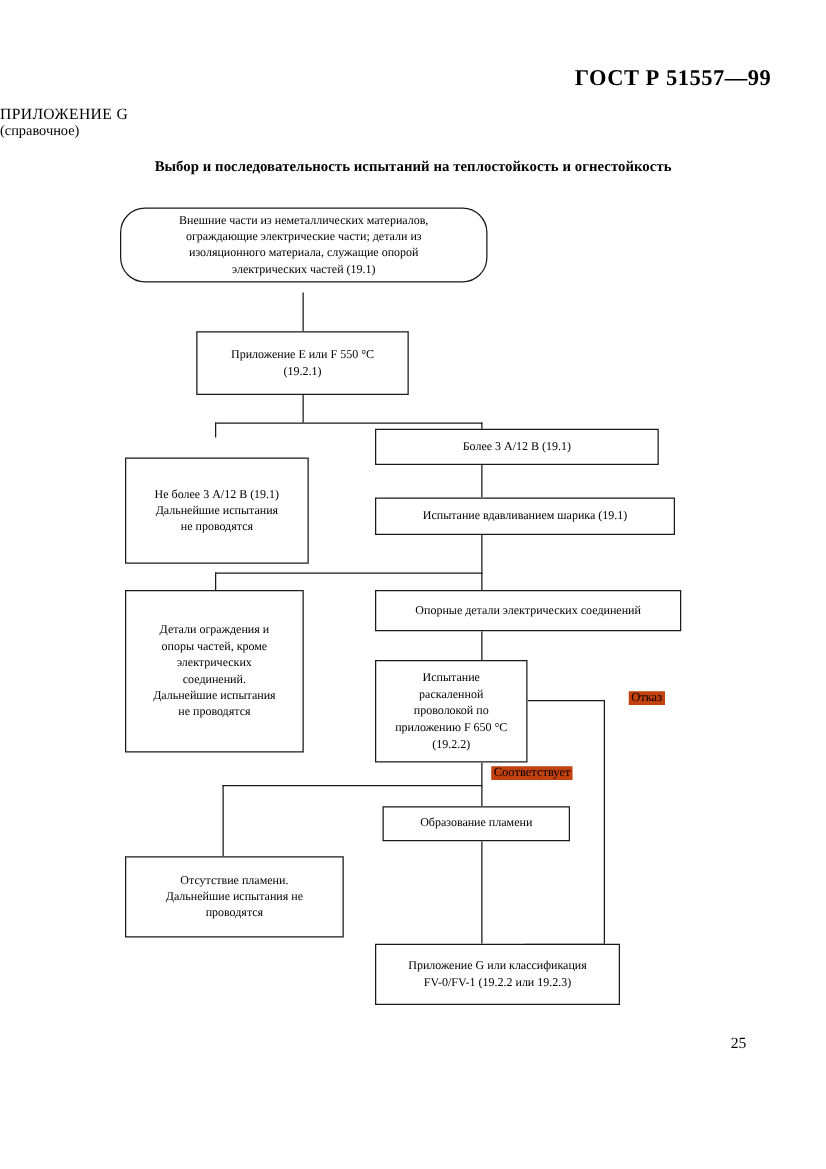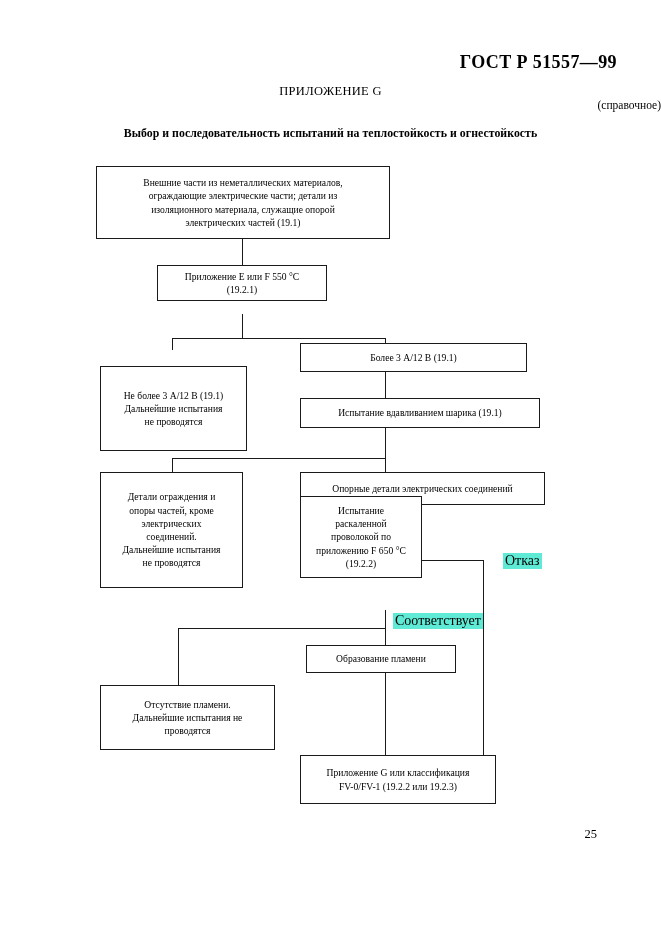--- a/index.html
+++ b/index.html
@@ -26,30 +26,30 @@
     font-weight: bold;
     font-size: 18px;
     letter-spacing: 0.4px;
     white-space: nowrap;
   }
   .appendix-line1 {
     position: absolute;
     top: 84px;
     left: 0;
     width: 661px;
-    text-align: center;
+    text-align: left;
     font-size: 12.5px;
     letter-spacing: 0.3px;
   }
   .appendix-line2 {
     position: absolute;
     top: 99px;
     left: 0;
     width: 661px;
-    text-align: right;
+    text-align: left;
     font-size: 11.5px;
   }
   .section-title {
     position: absolute;
     top: 126px;
     left: 0;
     width: 661px;
     text-align: center;
     font-weight: bold;
     font-size: 11.8px;
@@ -81,24 +81,24 @@
   }
   .edge {
     position: absolute;
     background: #1a1a1a;
     z-index: 1;
   }
   .edge.v { width: 1.3px; }
   .edge.h { height: 1.3px; }
   .edge-label {
     position: absolute;
-    font-size: 14px;
+    font-size: 10px;
     white-space: nowrap;
     z-index: 3;
-    background: #5eead4;
+    background: #c2410c;
     padding: 0 2px;
   }
 </style>
 </head>
 <body>
 
 <div id="page">
 
   <div class="doc-header">ГОСТ Р 51557—99</div>
 
@@ -128,46 +128,46 @@
   <div class="edge v" style="left:483px; top:560px; height:196px;"></div>
   <div class="edge h" style="left:420px; top:755px; width:64px;"></div>
 
   <div class="edge v" style="left:385px; top:610px; height:18px;"></div>
   <div class="edge h" style="left:178px; top:628px; width:208px;"></div>
   <div class="edge v" style="left:178px; top:628px; height:57px;"></div>
   <div class="edge v" style="left:385px; top:628px; height:17px;"></div>
 
   <div class="edge v" style="left:385px; top:673px; height:82px;"></div>
 
-  <div class="node" style="left:96px; top:166px; width:294px; height:73px;">Внешние части из неметаллических материалов,
+  <div class="node" style="left:96px; top:166px; width:294px; height:60px;border-radius:20px;">Внешние части из неметаллических материалов,
 ограждающие электрические части; детали из
 изоляционного материала, служащие опорой
 электрических частей (19.1)</div>
 
-  <div class="node" style="left:157px; top:265px; width:170px; height:36px;">Приложение Е или F 550 °С
+  <div class="node" style="left:157px; top:265px; width:170px; height:51px;">Приложение Е или F 550 °С
 (19.2.1)</div>
 
   <div class="node" style="left:100px; top:350px; width:147px; height:85px;margin-top:16px;">Не более 3 А/12 В (19.1)
 Дальнейшие испытания
 не проводятся</div>
 
   <div class="node" style="left:300px; top:343px; width:227px; height:29px;">Более 3 А/12 В (19.1)</div>
 
   <div class="node" style="left:300px; top:398px; width:240px; height:30px;">Испытание вдавливанием шарика (19.1)</div>
 
-  <div class="node" style="left:100px; top:472px; width:143px; height:116px;">Детали ограждения и
+  <div class="node" style="left:100px; top:472px; width:143px; height:130px;">Детали ограждения и
 опоры частей, кроме
 электрических
 соединений.
 Дальнейшие испытания
 не проводятся</div>
 
   <div class="node" style="left:300px; top:472px; width:245px; height:33px;">Опорные детали электрических соединений</div>
 
-  <div class="node" style="left:300px; top:496px; width:122px; height:82px;">Испытание
+  <div class="node" style="left:300px; top:528px; width:122px; height:82px;">Испытание
 раскаленной
 проволокой по
 приложению  F 650 °С
 (19.2.2)</div>
 
   <div class="node" style="left:306px; top:645px; width:150px; height:28px;">Образование пламени</div>
 
   <div class="node" style="left:100px; top:685px; width:175px; height:65px;">Отсутствие пламени.
 Дальнейшие испытания не
 проводятся</div>

